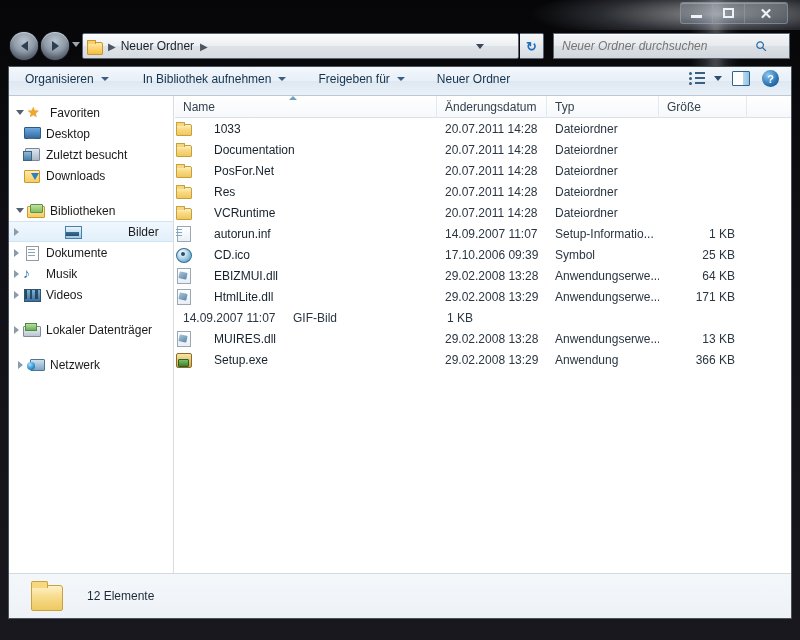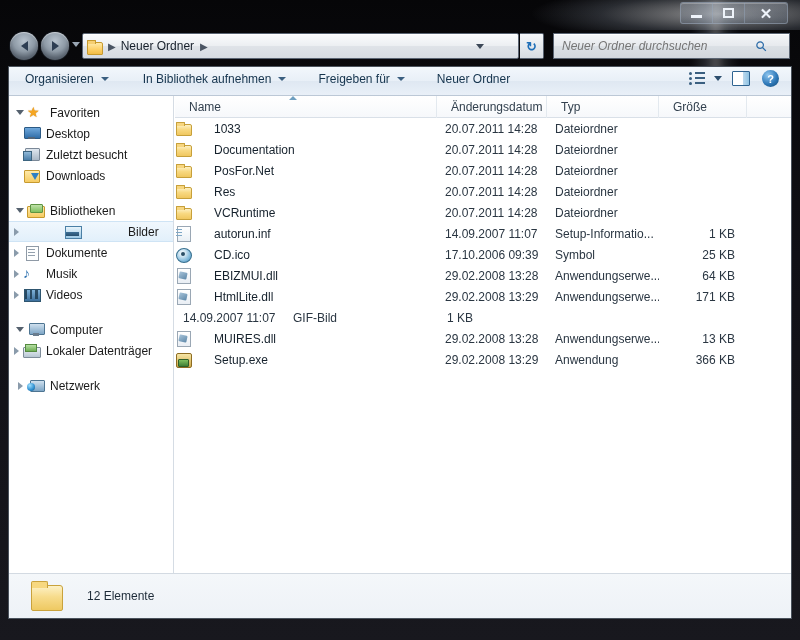--- a/index.html
+++ b/index.html
@@ -261,21 +261,21 @@
     background:#ffffff;
   }
   #col-header {
     height:22px; position:relative;
     background: linear-gradient(180deg,#ffffff 0%,#f6f8fb 100%);
     border-bottom:1px solid #d9e0e8;
     display:flex; align-items:center;
   }
   .col-h {
     font-size:12px; color:#33414f; height:22px; display:flex; align-items:center;
-    padding-left:14px; border-right:1px solid #e3e9ef; position:relative;
+    padding-left:8px; border-right:1px solid #e3e9ef; position:relative;
   }
   #sort-arrow {
     position:absolute; left:114px; top:0px;
     width:0;height:0; border-left:4px solid transparent; border-right:4px solid transparent;
     border-bottom:4px solid #6f9fc0;
   }
   .col-name { width:262px; }
   .col-date { width:110px; }
   .col-type { width:112px; }
   .col-size { width:88px; }
@@ -474,27 +474,20 @@
           <span class="nav-label">Musik</span>
         </div>
         <div class="nav-row lvl1">
           <span class="nav-expander">
             <span class="tri-closed"></span>
           </span>
           <span class="nav-ico ico-video"></span>
           <span class="nav-label">Videos</span>
         </div>
         <div class="nav-group-gap"></div>
-        <div class="nav-row lvl0">
-          <span class="nav-expander">
-            <span class="tri-open"></span>
-          </span>
-          <span class="nav-ico ico-computer"></span>
-          <span class="nav-label">Computer</span>
-        </div>
         <div class="nav-row lvl1">
           <span class="nav-expander">
             <span class="tri-closed"></span>
           </span>
           <span class="nav-ico ico-drive"></span>
           <span class="nav-label">Lokaler Datenträger</span>
         </div>
         <div class="nav-group-gap"></div>
         <div class="nav-row lvl0">
           <span class="nav-expander">

